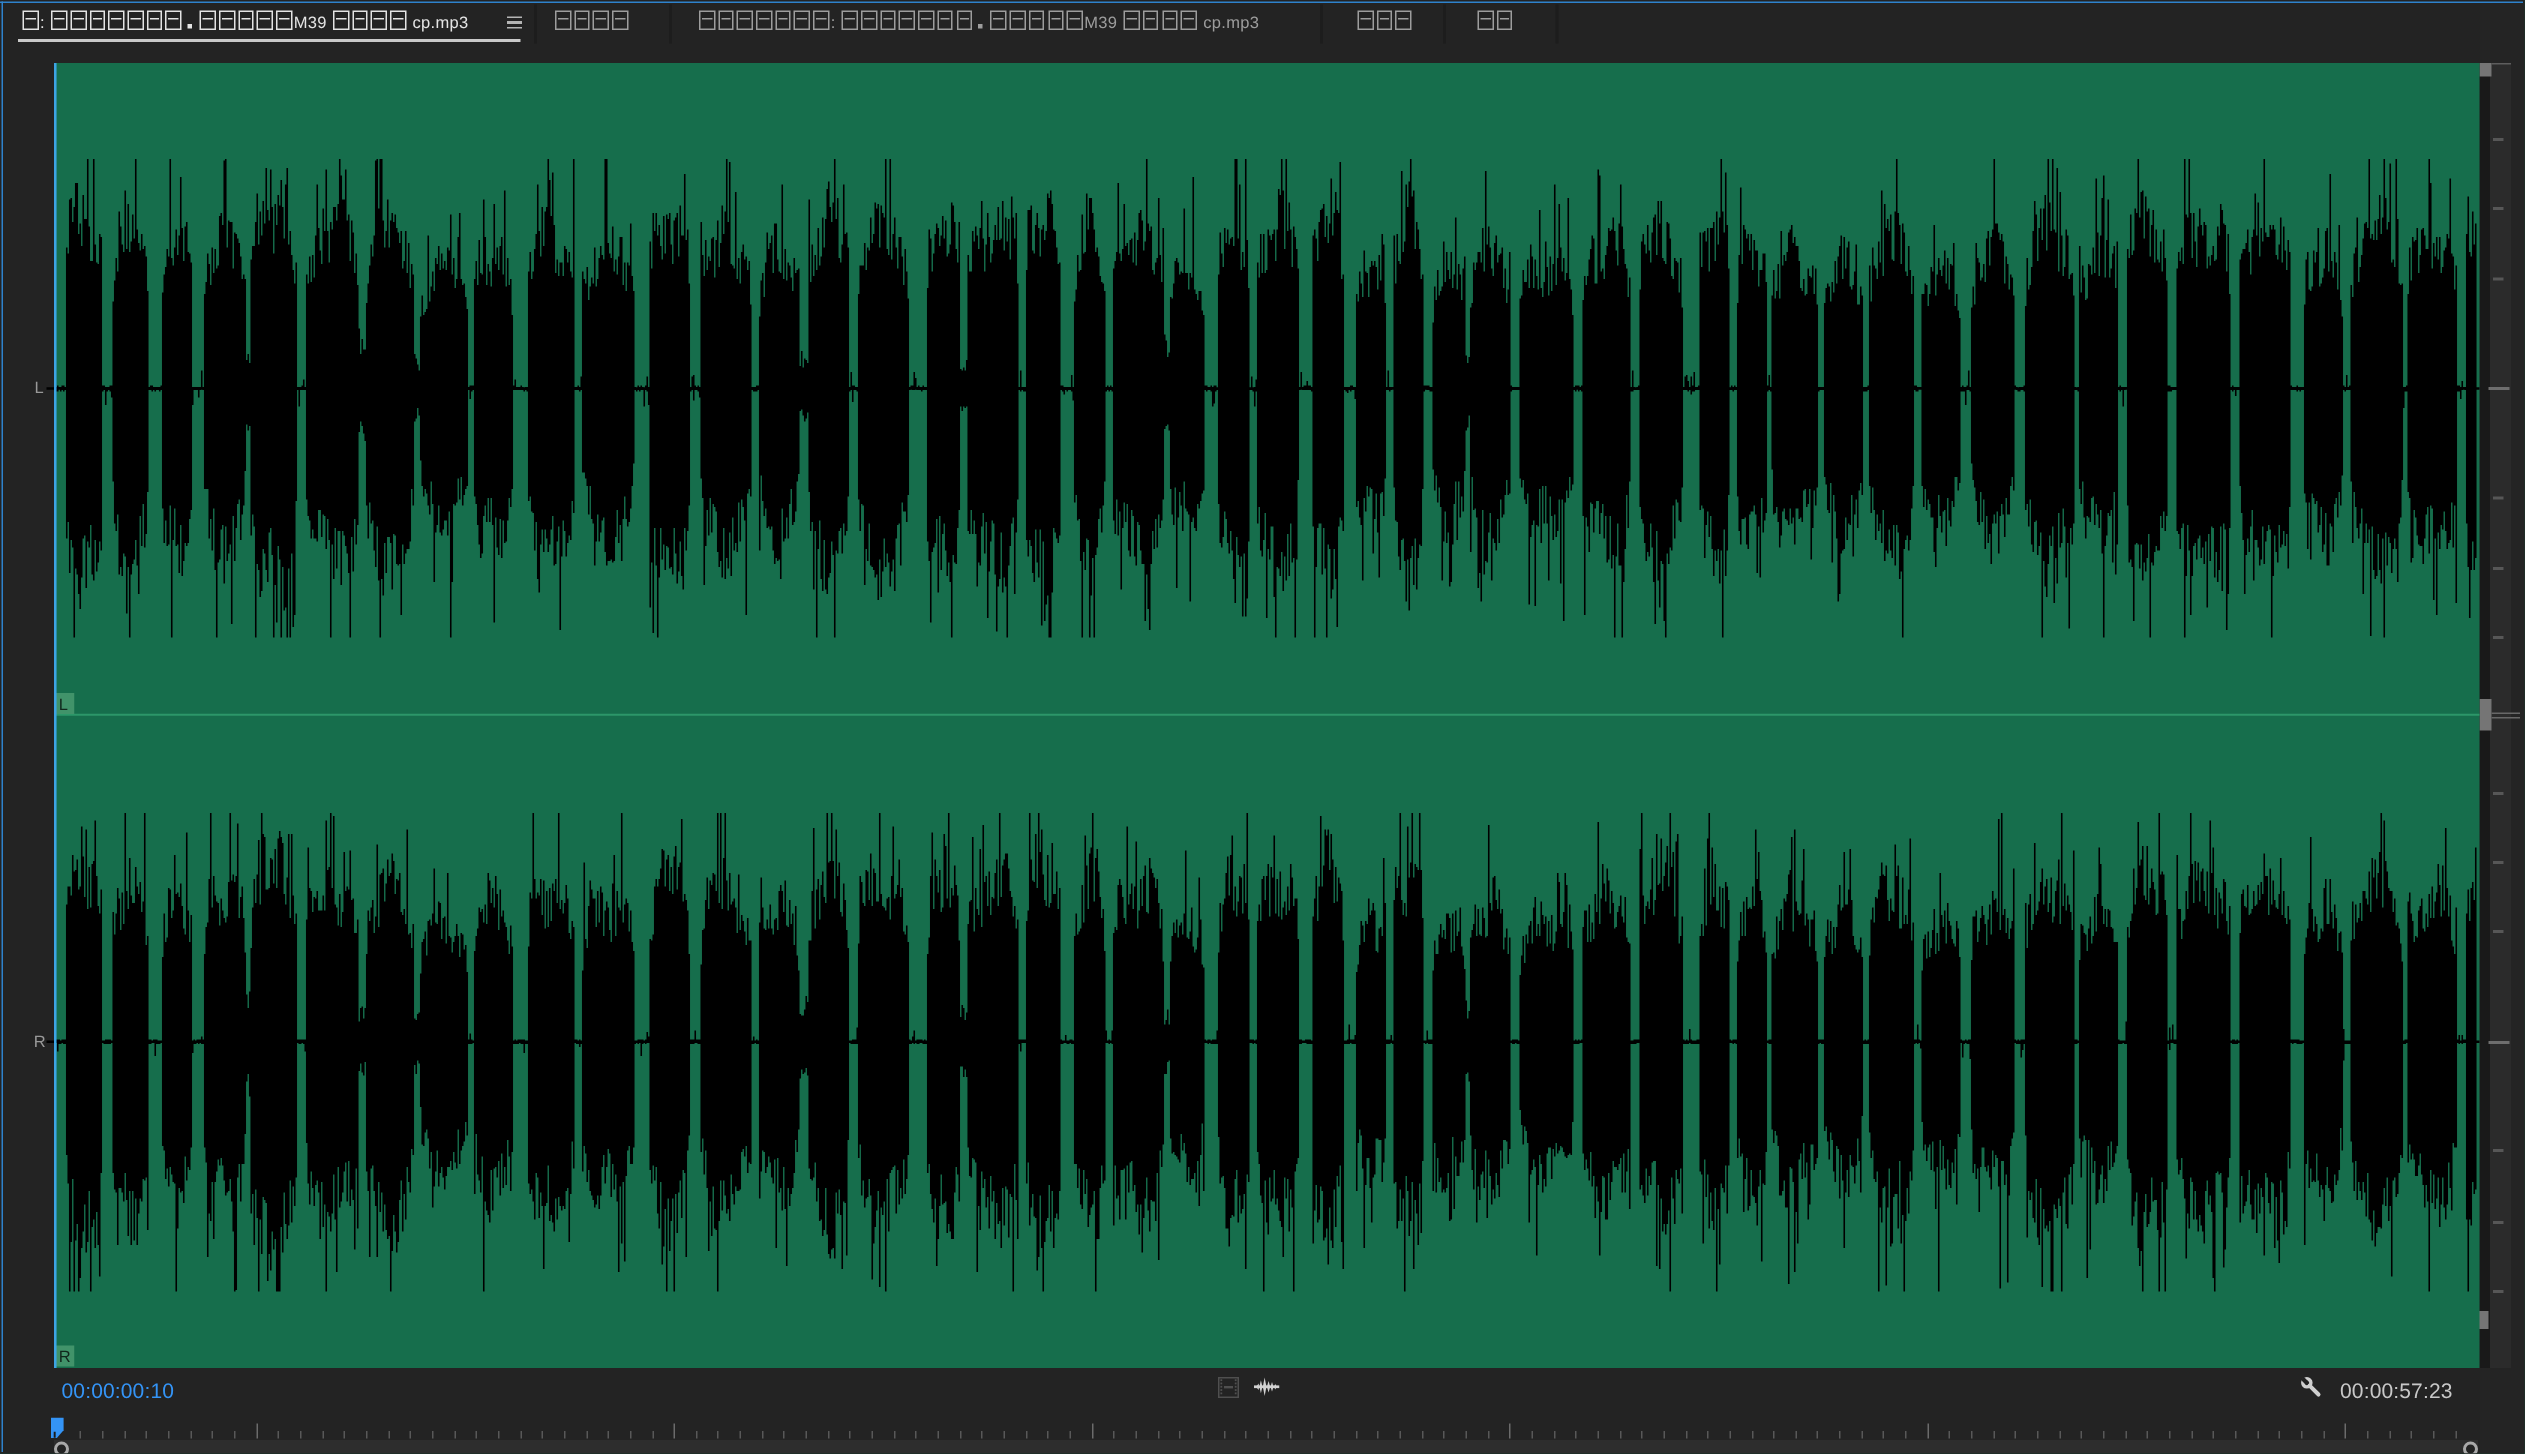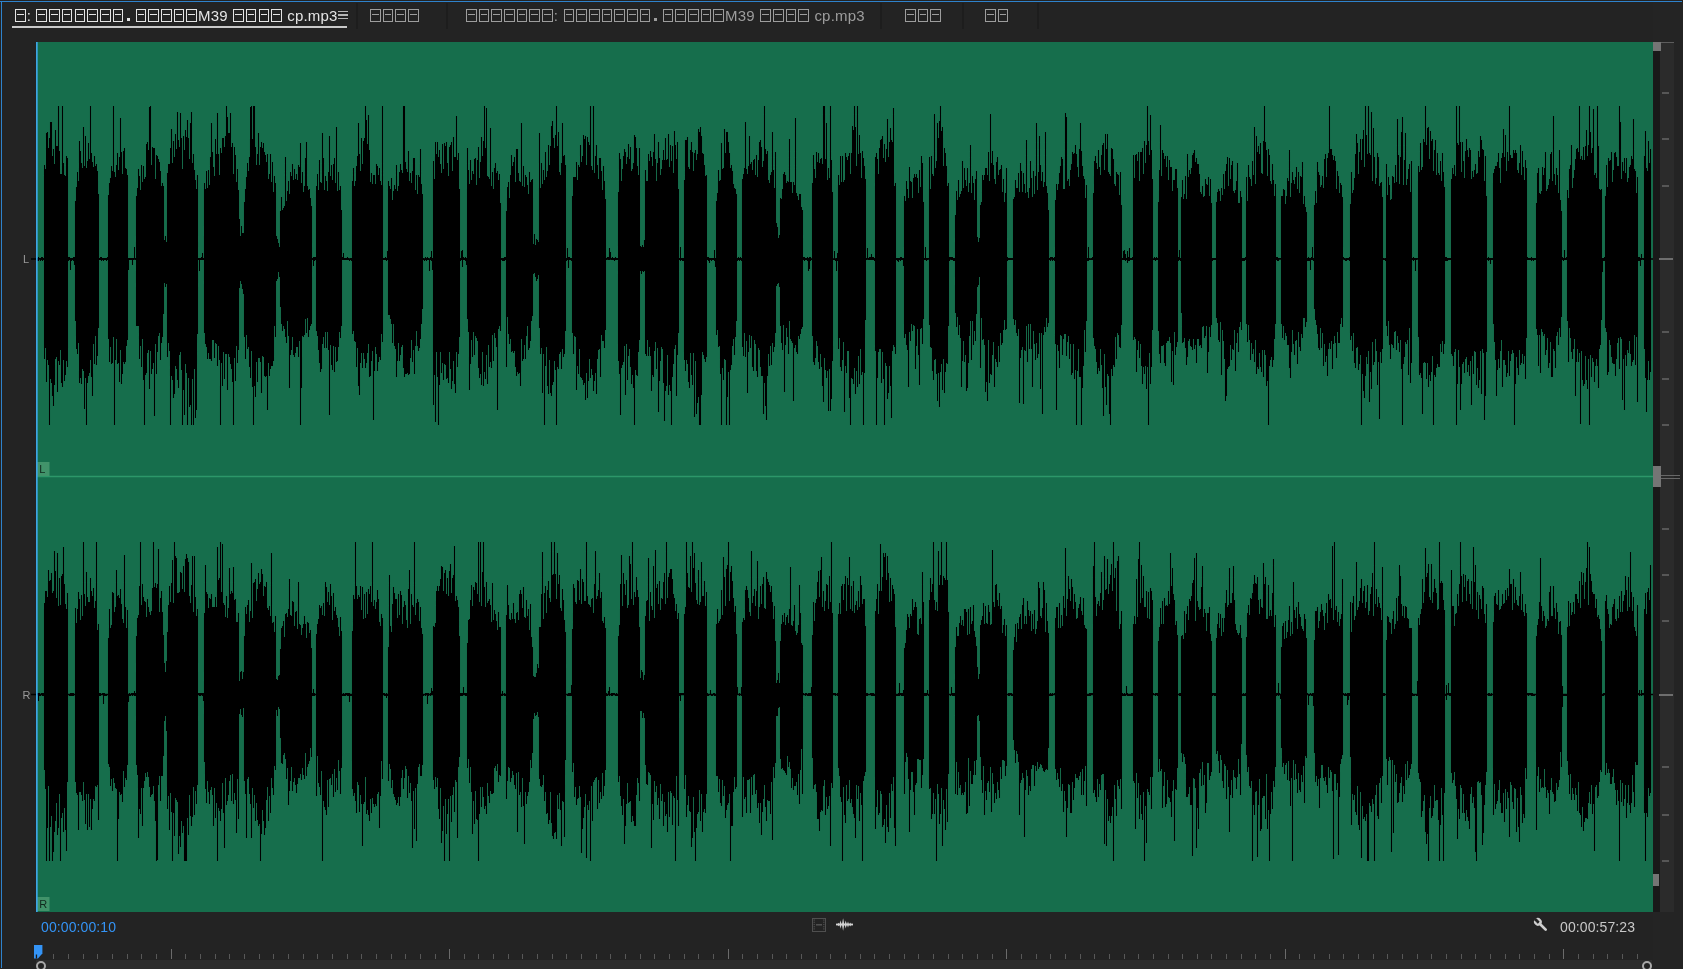--- a/index.html
+++ b/index.html
@@ -1,20 +1,20 @@
 <!DOCTYPE html>
 <html><head><meta charset="utf-8"><style>
 html,body{margin:0;padding:0;background:#232323}
 #root{position:relative;width:1683px;height:969px;background:#232323;overflow:hidden;font-family:"Liberation Sans",sans-serif}
 .a{position:absolute}
 .cj{display:inline-block;width:8.6px;height:10.6px;border:1px solid currentColor;margin:0 1.05px;vertical-align:-1px;position:relative}
 .cj:after{content:"";position:absolute;left:1px;right:1px;top:4px;border-top:1px solid currentColor}
 .cc{display:inline-block;width:3px;height:3px;background:currentColor;margin:0 4.8px 0 2.5px;vertical-align:0px}
 .lt{letter-spacing:0.2px}
-.tab{position:absolute;top:7px;font-size:15px;white-space:nowrap}
+.tab{position:absolute;top:7px;font-size:11px;white-space:nowrap}
 </style></head><body>
 <div id="root">
 
 <div class="a tab" style="left:14px;color:#e4e4e4"><i class="cj"></i><span class="lt">: </span><i class="cj"></i><i class="cj"></i><i class="cj"></i><i class="cj"></i><i class="cj"></i><i class="cj"></i><i class="cj"></i><i class="cc"></i><i class="cj"></i><i class="cj"></i><i class="cj"></i><i class="cj"></i><i class="cj"></i><span class="lt">M39 </span><i class="cj"></i><i class="cj"></i><i class="cj"></i><i class="cj"></i><span class="lt"> cp.mp3</span></div>
 <div class="a" style="left:338px;top:10.5px;width:10px;height:1.6px;background:#b5b5b5"></div>
 <div class="a" style="left:338px;top:14px;width:10px;height:1.6px;background:#b5b5b5"></div>
 <div class="a" style="left:338px;top:17.5px;width:10px;height:1.6px;background:#b5b5b5"></div>
 <div class="a" style="left:12px;top:25.5px;width:335px;height:2px;background:#c9c9c9"></div>
 <div class="a tab" style="left:369px;color:#9d9d9d"><i class="cj"></i><i class="cj"></i><i class="cj"></i><i class="cj"></i></div>
 <div class="a tab" style="left:465px;color:#9d9d9d"><i class="cj"></i><i class="cj"></i><i class="cj"></i><i class="cj"></i><i class="cj"></i><i class="cj"></i><i class="cj"></i><span class="lt">: </span><i class="cj"></i><i class="cj"></i><i class="cj"></i><i class="cj"></i><i class="cj"></i><i class="cj"></i><i class="cj"></i><i class="cc"></i><i class="cj"></i><i class="cj"></i><i class="cj"></i><i class="cj"></i><i class="cj"></i><span class="lt">M39 </span><i class="cj"></i><i class="cj"></i><i class="cj"></i><i class="cj"></i><span class="lt"> cp.mp3</span></div>

